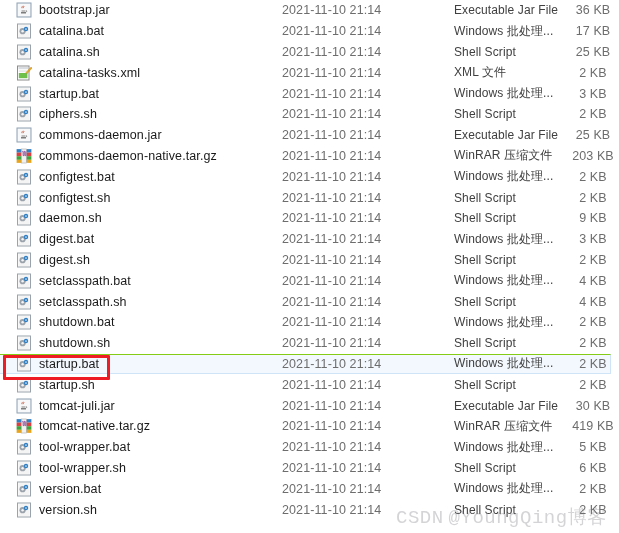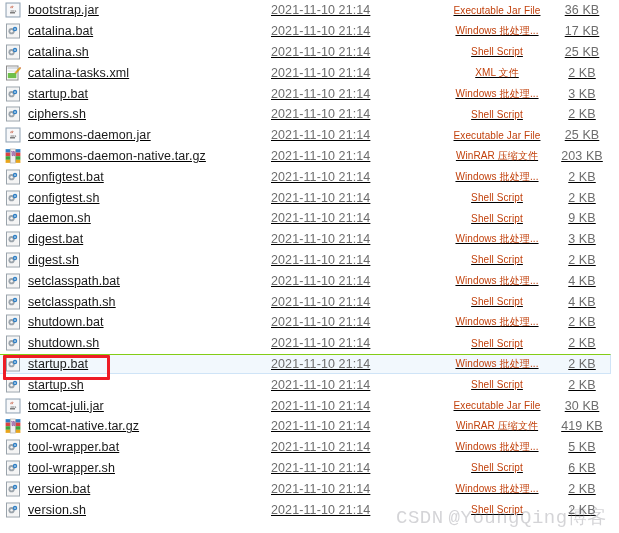--- a/index.html
+++ b/index.html
@@ -22,23 +22,22 @@
     height: 533px;
     background: #ffffff;
   }
 
   .file-row {
     position: relative;
     display: flex;
     align-items: center;
     height: 20.8px;
     box-sizing: border-box;
-    padding-left: 5px;
+    padding-left: 16px;
     white-space: nowrap;
-    text-decoration: underline;
   }
 
   .file-row.selected {
     background: #f2f8fd;
     border-top: 1px solid #84cc16;
     border-bottom: 1px solid #cfe4f7;
     border-right: 1px solid #cfe4f7;
     width: 611px;
   }
 
@@ -70,25 +69,24 @@
     width: 172px;
     font-size: 12.5px;
     color: #6d6d6d;
     letter-spacing: 0.1px;
   }
 
   
   .type {
     flex: 0 0 auto;
     width: 108px;
-    font-size: 10px;
-    color: #c2410c;
+    font-size: 12px;
+    color: #404040;
     letter-spacing: 0.1px;
     overflow: hidden;
-    text-align: center;
   }
 
   
   .size {
     flex: 0 0 auto;
     width: 62px;
     text-align: center;
     font-size: 12.5px;
     color: #6d6d6d;
     letter-spacing: 0.1px;

